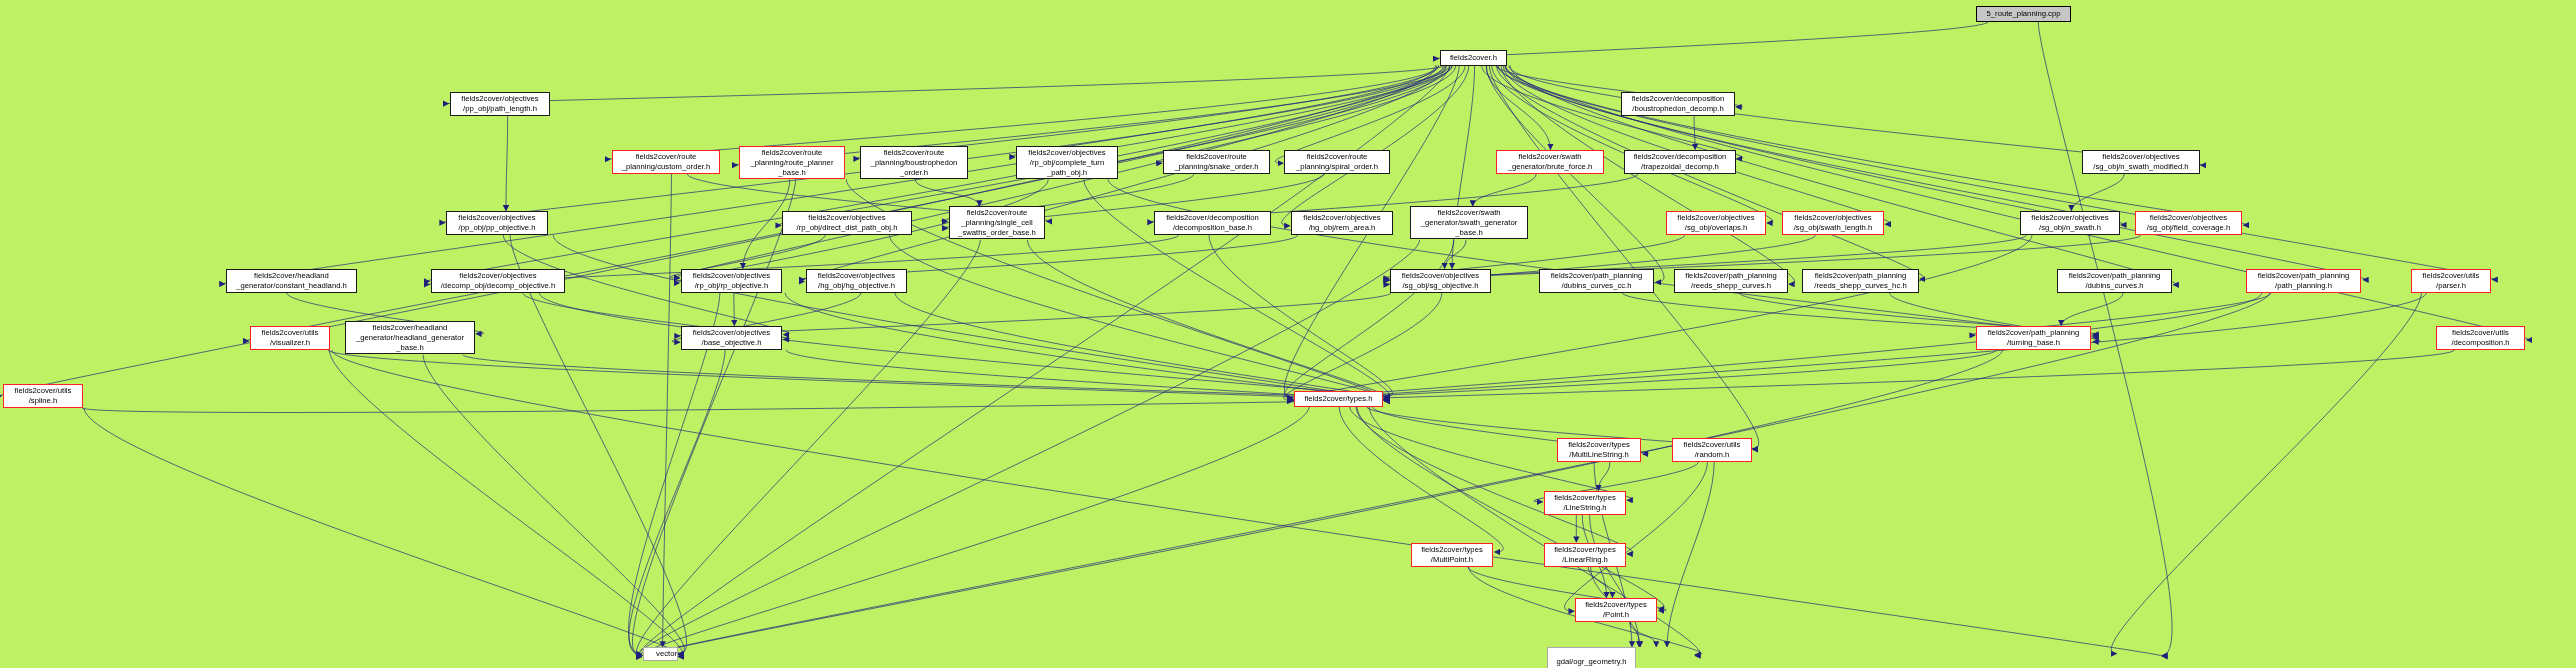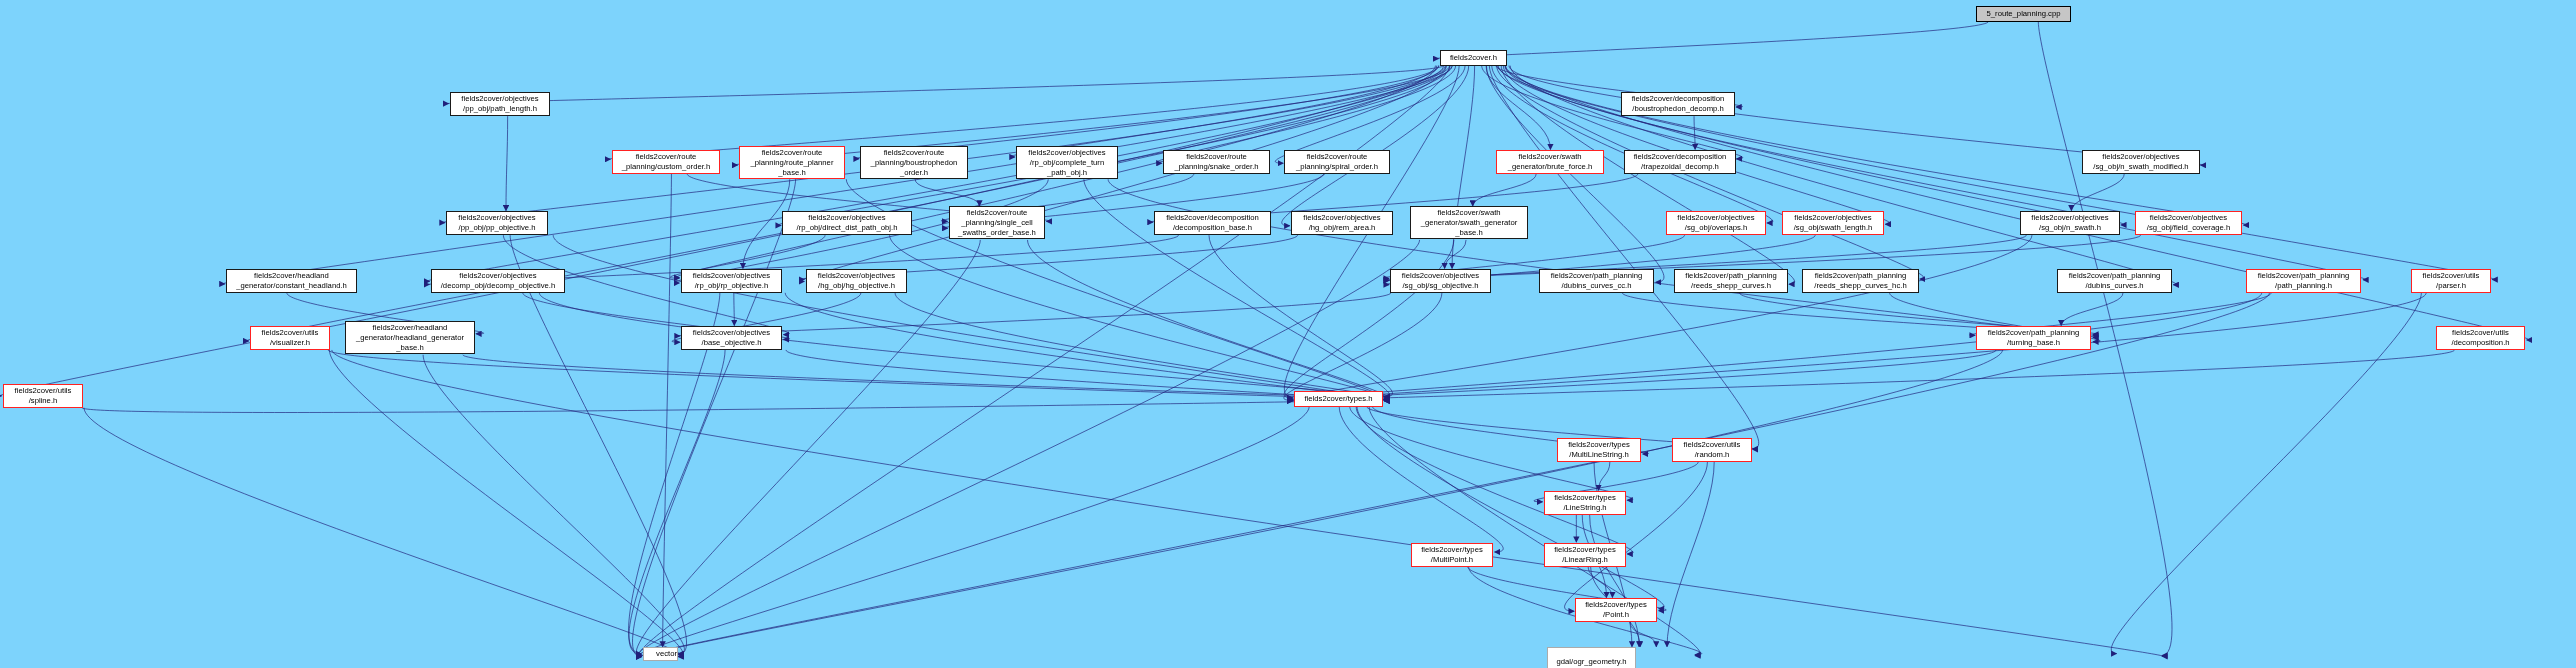--- a/index.html
+++ b/index.html
@@ -1,17 +1,17 @@
 <!DOCTYPE html>
 <html style="font-size:9.5px"><head>
 <meta charset="utf-8">
 <style>
   html,body{margin:0;padding:0;background:#ffffff;}
   body{font-family:"Liberation Sans","DejaVu Sans",sans-serif;}
-  #graph{position:relative;width:2576px;height:669px;background:#7dd3fc;overflow:hidden;}
+  #graph{position:relative;width:2576px;height:669px;background:#bef264;overflow:hidden;}
   #edge-layer{position:absolute;left:0;top:0;width:2576px;height:669px;}
   .node{
     position:absolute;
     box-sizing:border-box;
     background:#ffffff;
     border:0.6px solid #1a1a1a;
     display:flex;flex-direction:column;justify-content:center;align-items:center;
     font-size:7.7px;line-height:10px;color:#000000;
     text-align:center;white-space:nowrap;
     cursor:pointer;

